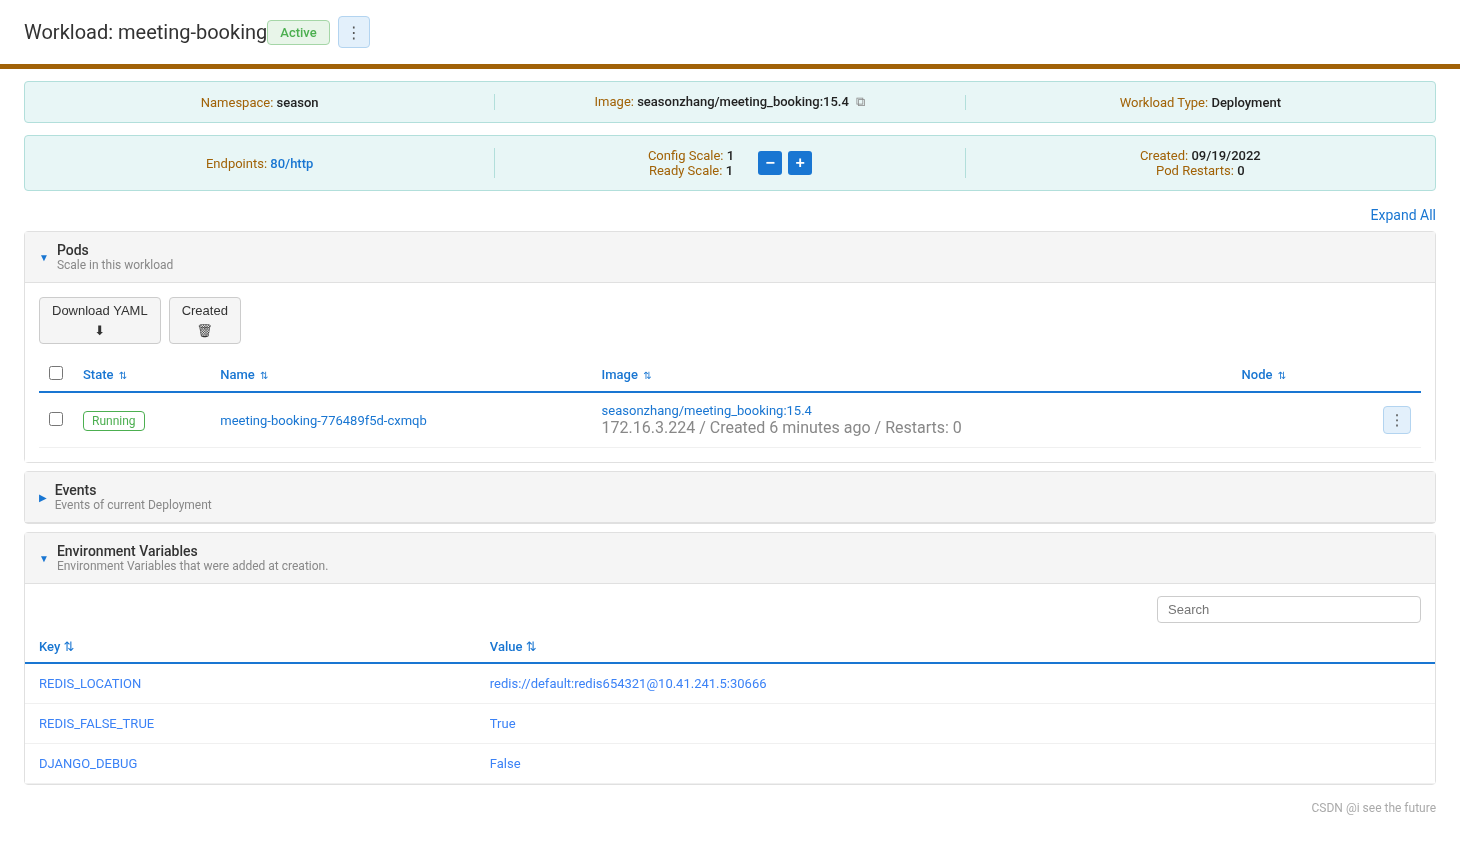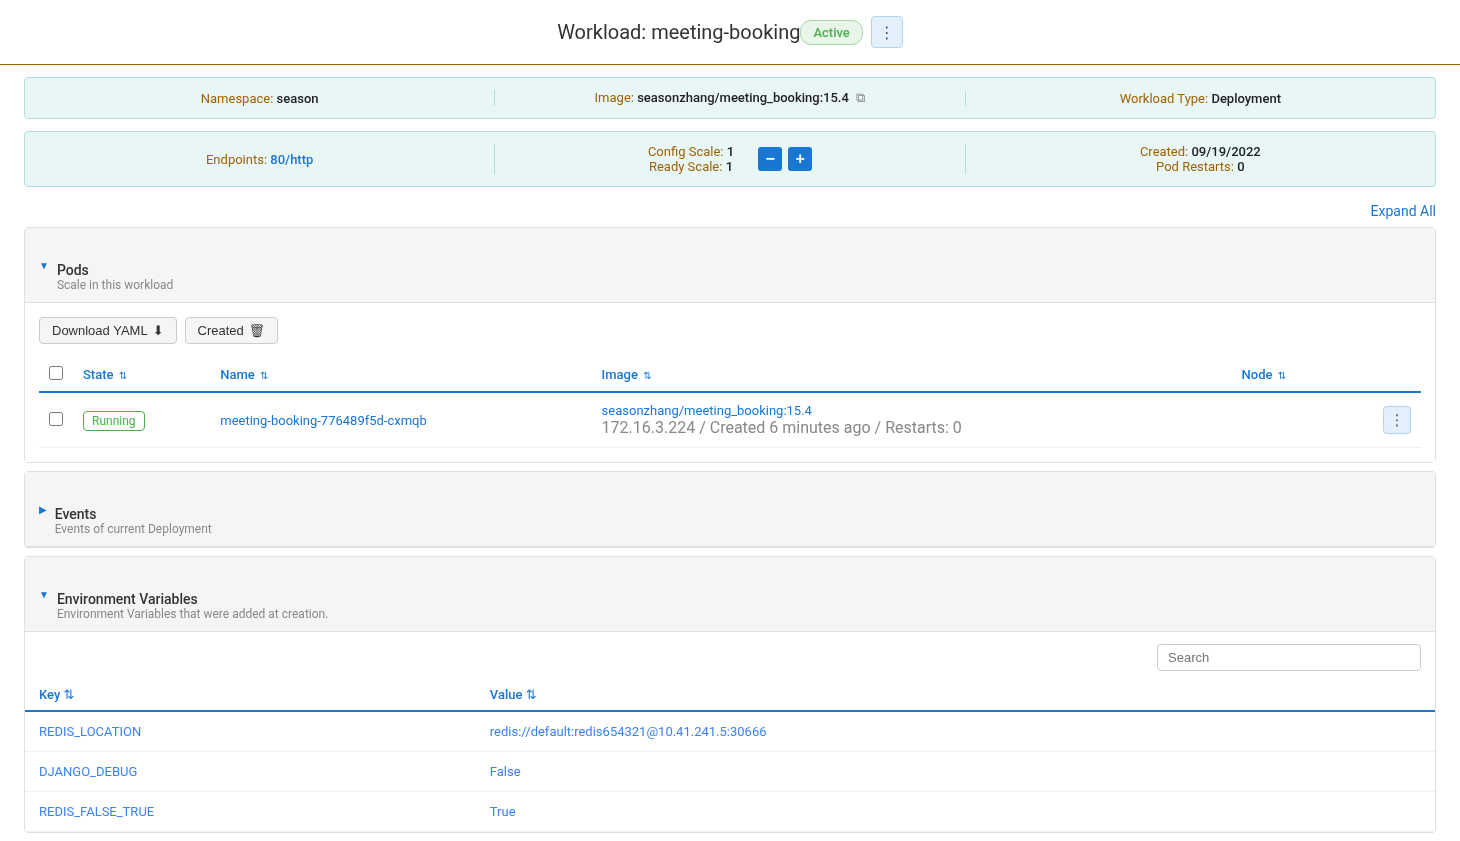--- a/index.html
+++ b/index.html
@@ -6,42 +6,42 @@
     body {
       font-family: -apple-system, BlinkMacSystemFont, 'Segoe UI', Roboto, sans-serif;
       font-size: 13px;
       background: #fff;
       color: #333;
     }
 
     .page-header {
       display: flex;
       align-items: center;
-      justify-content: center;
+      justify-content: flex-start;
       padding: 16px 24px 16px 24px;
-      border-bottom: 1px solid #a16207;
+      border-bottom: 5px solid #a16207;
     }
 
     .page-title {
       font-size: 20px;
       font-weight: 400;
       color: #333;
     }
 
     .header-actions {
       display: flex;
       align-items: center;
       gap: 8px;
     }
 
     .status-badge {
       background: #e8f5e9;
       color: #4caf50;
       border: 1px solid #a5d6a7;
-      border-radius: 11px;
+      border-radius: 4px;
       padding: 4px 12px;
       font-size: 13px;
       font-weight: 500;
     }
 
     .icon-btn {
       background: #e3f0fb;
       border: 1px solid #b3d4f0;
       border-radius: 4px;
       width: 32px;
@@ -158,21 +158,20 @@
 
     .section-header .triangle {
       font-size: 10px;
       color: #1976d2;
     }
 
     .section-title {
       font-size: 14px;
       font-weight: 500;
       color: #333;
-      margin-top: 24px;
     }
 
     .section-subtitle {
       font-size: 12px;
       color: #888;
     }
 
     .section-body {
       padding: 14px;
       background: #fff;
@@ -188,20 +187,21 @@
       background: #f5f5f5;
       border: 1px solid #ccc;
       border-radius: 4px;
       padding: 5px 12px;
       cursor: pointer;
       font-size: 13px;
       color: #333;
       display: flex;
       align-items: center;
       gap: 5px;
+      flex-direction: column;
     }
 
     .pods-table {
       width: 100%;
       border-collapse: collapse;
     }
 
     .pods-table thead tr {
       border-bottom: 2px solid #1976d2;
     }
@@ -499,27 +499,27 @@
             <span class="sort-icon">⇅</span>
           </th>
         </tr>
       </thead>
       <tbody id="env-table-body">
       <tr>
       <td>REDIS_LOCATION</td>
       <td>redis://default:redis654321@10.41.241.5:30666</td>
     </tr>
           <tr>
+      <td>REDIS_FALSE_TRUE</td>
+      <td>True</td>
+    </tr>
+          <tr>
       <td>DJANGO_DEBUG</td>
       <td>False</td>
     </tr>
-          <tr>
-      <td>REDIS_FALSE_TRUE</td>
-      <td>True</td>
-    </tr>
         </tbody>
     </table>
   </div>
 </div>
 
 <div class="footer-watermark">
   <span>CSDN @i see the future</span>
 </div>
 
 </body></html>

